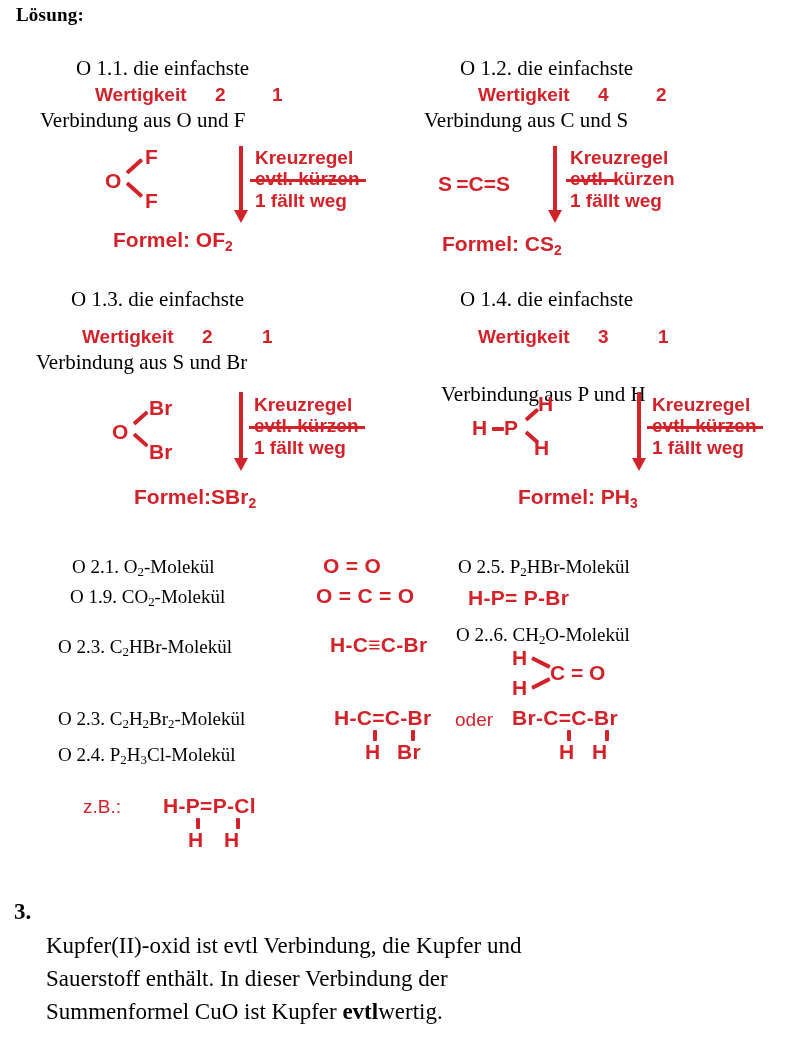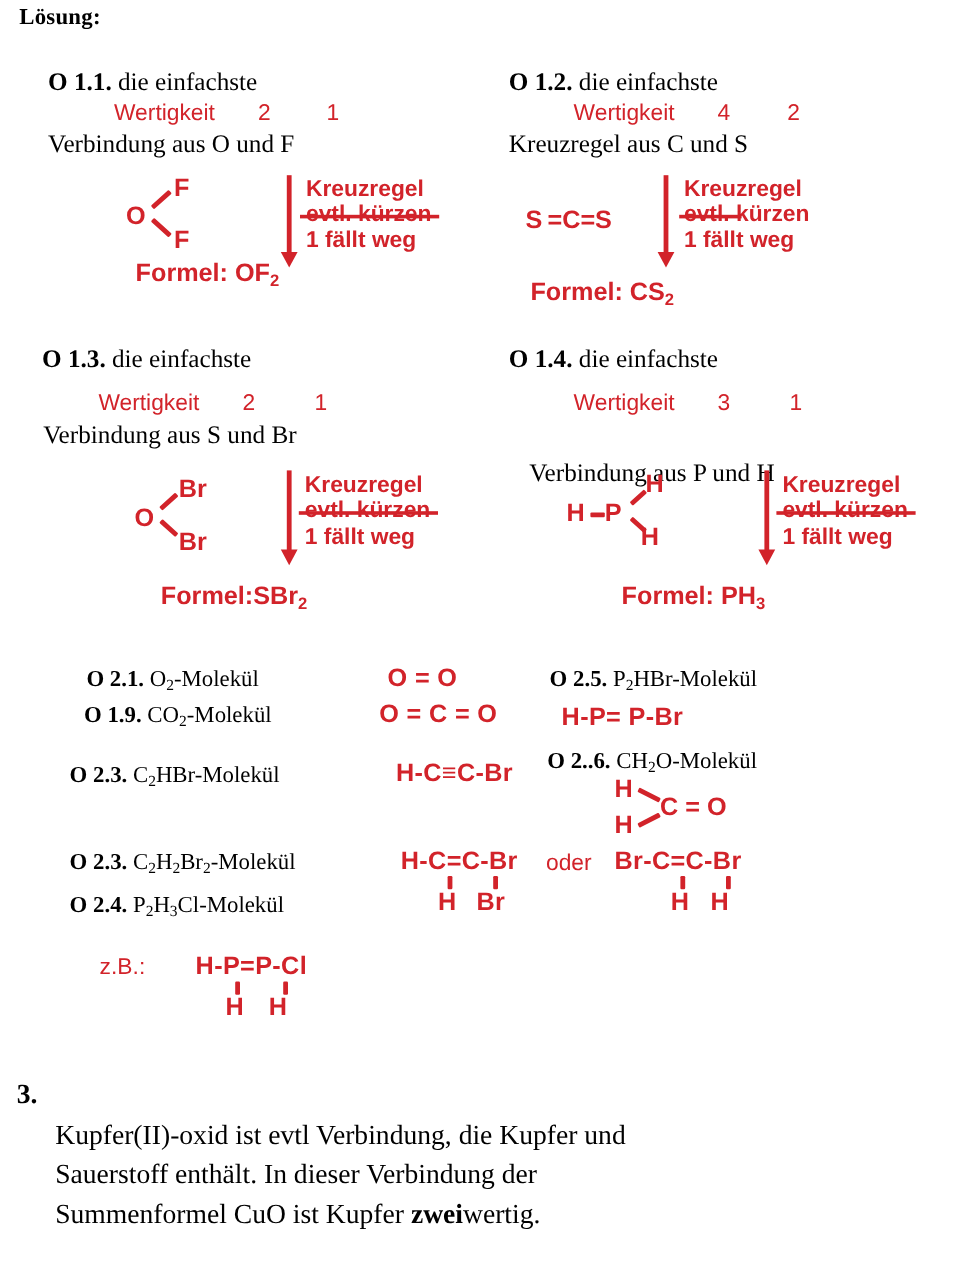--- a/index.html
+++ b/index.html
@@ -8,22 +8,22 @@
     font-family:"Liberation Serif", serif;color:#000;
   }
   .abs{position:absolute;white-space:nowrap;}
   .serif{font-family:"Liberation Serif", serif;}
 
   
   #loesung{left:16px;top:4px;font-size:19px;font-weight:bold;letter-spacing:.2px;}
 
   
   .task-title{font-size:21px;}
-  .task-title .num{font-weight:bold;}
-  .wert{font-family:"Liberation Sans",sans-serif;font-weight:normal;font-size:19px;color:#D2232A;}
+  .task-title .num{font-weight:normal;margin-left:36px;}
+  .wert{font-family:"Liberation Sans",sans-serif;font-weight:bold;font-size:19px;color:#D2232A;}
   .verb{font-size:21px;}
 
   
   .kreuz{font-family:"Liberation Sans",sans-serif;font-weight:bold;font-size:19px;color:#D2232A;line-height:1.12;}
   .kreuz .strike{position:relative;display:inline-block;}
   .kreuz .strike::after{
     content:"";position:absolute;left:-5px;right:-6px;top:52%;height:3px;background:#D2232A;
   }
   .kreuz .strike.part::after{left:-4px;right:auto;width:52px;}
 
@@ -41,21 +41,21 @@
   .formel sub,.sub{font-size:.66em;vertical-align:-0.32em;font-weight:bold;}
 
   
   .struct{position:absolute;font-family:"Liberation Sans",sans-serif;font-weight:bold;color:#D2232A;font-size:21px;}
   .struct span.atom{position:absolute;}
   .bond{position:absolute;background:#D2232A;height:4px;border-radius:1px;}
   .bondv{position:absolute;background:#D2232A;width:4px;border-radius:1px;}
 
   
   .q{font-size:19px;}
-  .q .num{font-weight:bold;}
+  .q .num{font-weight:normal;}
   .q sub{font-size:.68em;vertical-align:-0.25em;}
   .rform{font-family:"Liberation Sans",sans-serif;font-weight:bold;font-size:21px;color:#D2232A;letter-spacing:.3px;}
   .oder{font-family:"Liberation Sans",sans-serif;font-weight:normal;font-size:19px;color:#D2232A;}
 
   
   #p3num{left:14px;top:899px;font-size:23px;font-weight:bold;}
   #p3{left:46px;top:896px;font-size:23px;line-height:33px;white-space:normal;width:700px;}
 </style>
 </head>
 <body>
@@ -83,32 +83,32 @@
   <span class="shaft" style="height:66px;"></span>
   <span class="head" style="top:64px;"></span>
 </div>
 
 <div class="abs kreuz" style="left:255px;top:147px;">
   <div>Kreuzregel</div>
   <div><span class="strike">evtl. kürzen</span></div>
   <div>1 fällt weg</div>
 </div>
 
-<div class="abs formel" style="left:113px;top:216px;">
+<div class="abs formel" style="left:113px;top:228px;">
   <span>Formel: </span><span>OF</span><span class="sub">2</span>
 </div>
 
 <div class="abs task-title serif" style="left:424px;top:56px;">
   <span class="num">O 1.2.</span>
   <span>die einfachste</span>
 </div>
 <div class="abs wert" style="left:478px;top:84px;">Wertigkeit</div>
 <div class="abs wert" style="left:598px;top:84px;">4</div>
 <div class="abs wert" style="left:656px;top:84px;">2</div>
-<div class="abs verb serif" style="left:424px;top:108px;">Kreuzregel aus C und S</div>
+<div class="abs verb serif" style="left:424px;top:108px;">Verbindung aus C und S</div>
 
 <div class="abs struct" style="left:438px;top:172px;">
   <span>S</span><span> =</span><span>C</span><span>=</span><span>S</span>
 </div>
 
 <div class="arrow" style="left:548px;top:146px;width:16px;height:78px;">
   <span class="shaft" style="height:66px;"></span>
   <span class="head" style="top:64px;"></span>
 </div>
 <div class="abs kreuz" style="left:570px;top:147px;">
@@ -244,14 +244,14 @@
   <span class="atom" style="left:0px;top:30px;">H</span>
   <span class="bond" style="left:20px;top:40px;width:20px;transform:rotate(-27deg);transform-origin:left center;"></span>
   <span class="atom" style="left:38px;top:15px;">C = O</span>
 </div>
 
 <div class="abs serif" id="p3num">3.</div>
 <div class="abs serif" id="p3">
   <br>
   <span>Kupfer(II)-oxid ist evtl Verbindung, die Kupfer und</span><br>
   <span>Sauerstoff enthält. In dieser Verbindung der</span><br>
-  <span><span>Summenformel CuO ist Kupfer </span><b>zwei</b><span>wertig.</span></span>
+  <span><span>Summenformel CuO ist Kupfer </span><b>evtl</b><span>wertig.</span></span>
 </div>
 
 </body></html>

